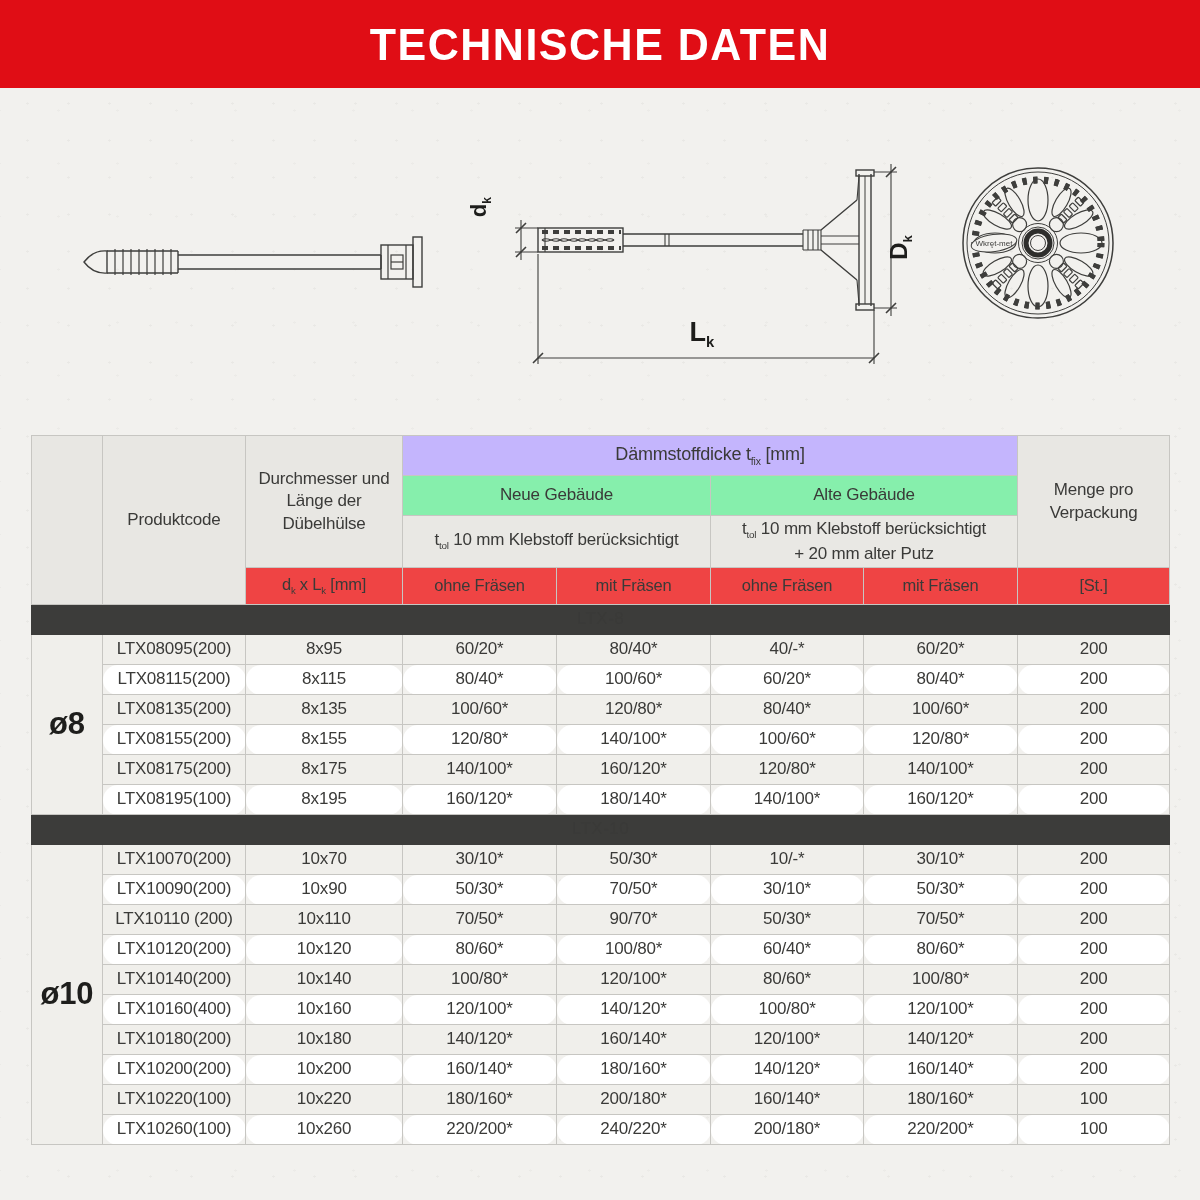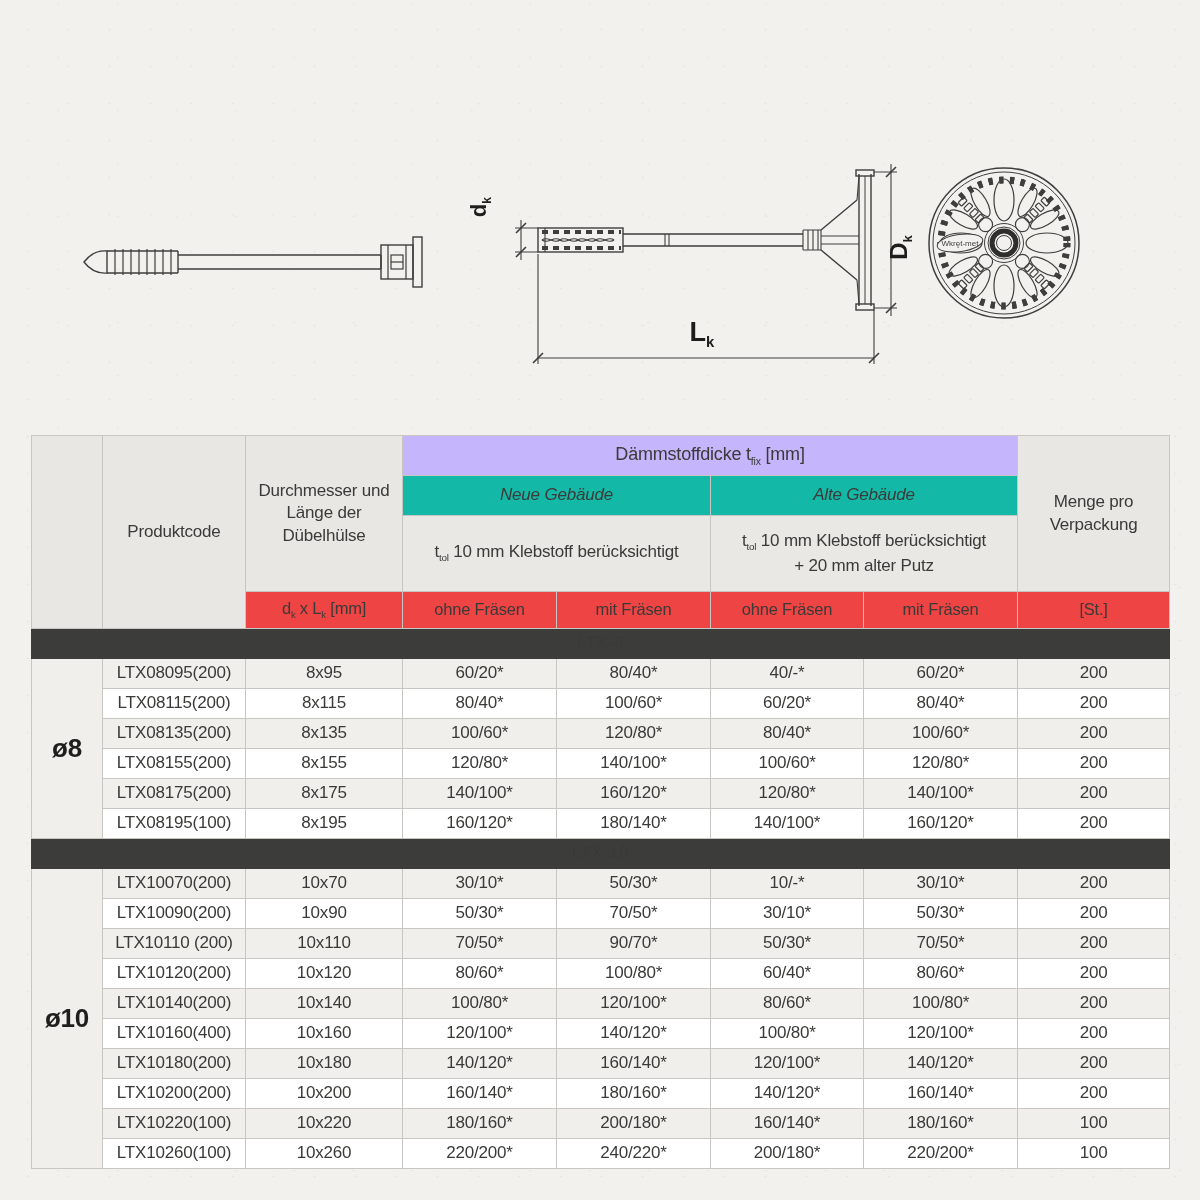--- a/index.html
+++ b/index.html
@@ -40,45 +40,48 @@
 
 .data-table {
   position:absolute; left:31px; top:435px; width:1138px;
   border-collapse:collapse; table-layout:fixed;
   letter-spacing:-0.2px;
 }
 .data-table th, .data-table td {
   border:1px solid #c7c6c2; text-align:center; vertical-align:middle;
   font-weight:400; color:#3a3a38; line-height:1.3; padding:2px 4px;
 }
-.hr1 { height:40px; } .hr2 { height:40px; } .hr3 { height:76px; } .hr4 { height:37px; }
+.hr1 { height:40px; } .hr2 { height:40px; } .hr3 { height:52px; } .hr4 { height:37px; }
 .th-bold { font-weight:700; font-size:17px; color:#2f2f2d; }
 .c-light { background:#E8E7E3; }
 .c-band1 { background:#c4b5fd; font-size:18px; }
-.c-band2 { background:#14b8a6;font-style:italic; }
+.c-band2 { background:#86efac; }
 .c-note  { background:#E9E8E4; }
 .c-sub   { background:#ef4444; font-size:16.5px; font-weight:400; }
 .c-sub sub, .c-note sub, .c-band1 sub { font-size:0.58em; }
 .banner-cell {
   background:#3C3C3A; color:#ffffff; font-weight:700; font-size:18px;
   height:33px; border:1px solid #3C3C3A !important; letter-spacing:0.5px;
 }
 .data-table tbody td { height:30px; font-size:17px; }
 tr.odd  td { background:#F0EFEB; }
-tr.even td { background:#ffffff; }
+tr.even td { background:#ffffff;border-radius:15px; }
 .code-cell { font-weight:700; color:#2b2b29; }
 .data-table td.dia-cell {
-  background:#F0EFEB; font-size:26px; font-weight:800; color:#1e1e1c;
+  background:#F0EFEB; font-size:31px; font-weight:800; color:#1e1e1c;
 }
 </style>
 </head>
 <body>
 
 <div class="page">
 
+  <div class="title-banner">
+    <h1>TECHNISCHE DATEN</h1>
+  </div>
 
   <div class="drawing" style="left:78px; top:207px; width:385px; height:110px;">
     <svg viewBox="0 0 385 110" fill="none" stroke="#3e3e3c" stroke-width="1.4">
       <path d="M6,55 Q15,43 29,44 L29,66 Q15,67 6,55 Z"></path>
       <path d="M29,44 H100 M29,66 H100"></path>
       <path d="M37,42 V68 M45,42 V68 M53,42 V68 M61,42 V68 M69,42 V68 M77,42 V68 M85,42 V68 M93,42 V68" stroke-width="1.2"></path>
       <path d="M100,44 V66 M100,48 H303 M100,62 H303 M303,48 V62"></path>
       <rect x="303" y="38" width="32" height="34"></rect>
       <path d="M310,38 V72 M328,38 V72" stroke-width="1.2"></path>
       <rect x="313" y="48" width="12" height="14" stroke-width="1.2"></rect>
@@ -115,21 +118,21 @@
       <path d="M360,18 V146" stroke-width="1"></path>
 
       <path d="M369,14 H392 M369,150 H392 M386,6 V158" stroke-width="1.1"></path>
       <path d="M381,19 L391,9 M381,155 L391,145" stroke-width="1.6"></path>
 
       <path d="M33,96 V206 M369,152 V206 M33,200 H369" stroke-width="1.1"></path>
       <path d="M28,205 L38,195 M364,205 L374,195" stroke-width="1.6"></path>
     </svg>
   </div>
 
-  <div class="drawing" style="left:926px; top:165px; width:156px; height:156px;">
+  <div class="drawing" style="left:960px; top:165px; width:156px; height:156px;">
     <svg viewBox="0 0 156 156" fill="none" stroke="#3e3e3c" stroke-width="1.2">
       <defs>
         <g id="chain">
           <rect x="110" y="74" width="5" height="8" rx="1"></rect>
           <rect x="118" y="74" width="5" height="8" rx="1"></rect>
           <rect x="126" y="74" width="5" height="8" rx="1"></rect>
           <rect x="134" y="74" width="5" height="8" rx="1"></rect>
         </g>
       </defs>
       <circle cx="78" cy="78" r="75" stroke-width="1.5"></circle>

